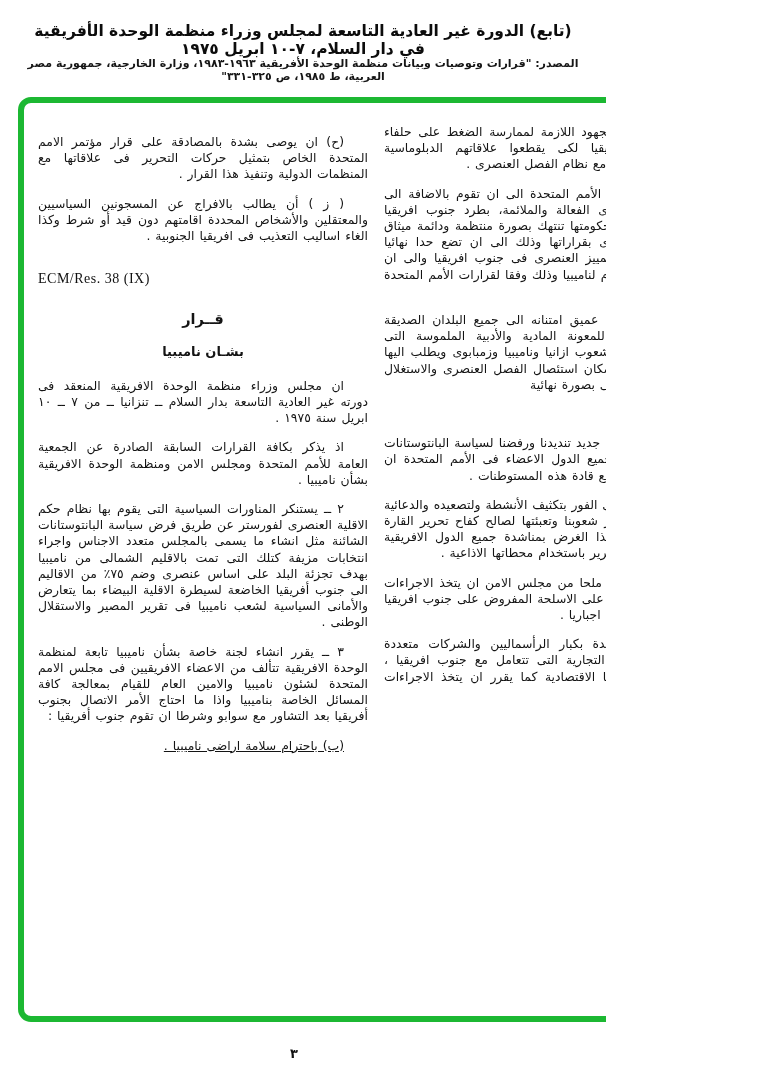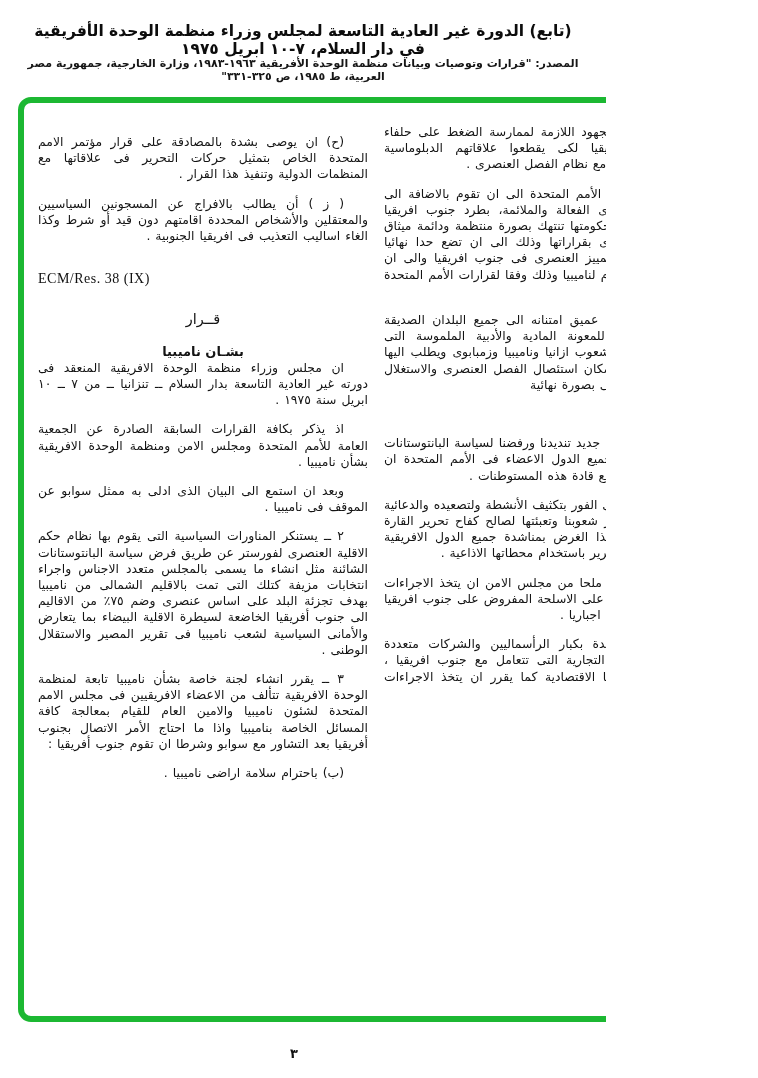--- a/index.html
+++ b/index.html
@@ -49,29 +49,29 @@
   }
   
   .res-code{
     direction:ltr;text-align:left;
     font-family:"Liberation Serif",serif;
     font-size:14px;color:#101010;
     margin:27px 0 24px 0;
     letter-spacing:.5px;
   }
   .res-title{
-    text-align:center;font-weight:normal;
+    text-align:center;font-weight:bold;
     font-size:14.5px;margin:0 0 16px 0;
     letter-spacing:1px;
   }
   .res-subtitle{
     text-align:center;font-weight:bold;
-    font-size:13px;margin:0 0 0 0;
+    font-size:13px;margin:0 0 18px 0;
   }
-  .subitem-b{margin-left:26px;}
+  .subitem-b{margin-left:26px;text-decoration:underline;}
   
   .page-number{
     position:absolute;top:1046px;left:0;right:18px;
     text-align:center;
     font-size:13px;font-weight:bold;color:#111;
   }
 </style>
 </head>
 <body>
 
@@ -112,21 +112,20 @@
       </div>
     <div class="res-code">ECM/Res. 38 (IX)</div>
     <div class="res-title">قــرار</div>
     <div class="res-subtitle">بشـان ناميبيا</div>
     <div>
 
         <p>ان مجلس وزراء منظمة الوحدة الافريقية المنعقد فى دورته غير العادية التاسعة بدار السلام ــ تنزانيا ــ من ٧ ــ ١٠ ابريل سنة ١٩٧٥ .</p>
 
         <p>اذ يذكر بكافة القرارات السابقة الصادرة عن الجمعية العامة للأمم المتحدة ومجلس الامن ومنظمة الوحدة الافريقية بشأن ناميبيا .</p>
 
-        <p>وبعد ان استمع الى البيان الذى ادلى به ممثل سوابو عن الموقف فى ناميبيا .</p>
 
 
         <p>٢ ــ يستنكر المناورات السياسية التى يقوم بها نظام حكم الاقلية العنصرى لفورستر عن طريق فرض سياسة البانتوستانات الشائنة مثل انشاء ما يسمى بالمجلس متعدد الاجناس واجراء انتخابات مزيفة كتلك التى تمت بالاقليم الشمالى من ناميبيا بهدف تجزئة البلد على اساس عنصرى وضم ٧٥٪ من الاقاليم الى جنوب أفريقيا الخاضعة لسيطرة الاقلية البيضاء بما يتعارض والأمانى السياسية لشعب ناميبيا فى تقرير المصير والاستقلال الوطنى .</p>
 
         <p>٣ ــ يقرر انشاء لجنة خاصة بشأن ناميبيا تابعة لمنظمة الوحدة الافريقية تتألف من الاعضاء الافريقيين فى مجلس الامم المتحدة لشئون ناميبيا والامين العام للقيام بمعالجة كافة المسائل الخاصة بناميبيا واذا ما احتاج الأمر الاتصال بجنوب أفريقيا بعد التشاور مع سوابو وشرطا ان تقوم جنوب أفريقيا :</p>
 
       </div>
     <p class="subitem-b">(ب) باحترام سلامة اراضى ناميبيا .</p>
   </div>
 

